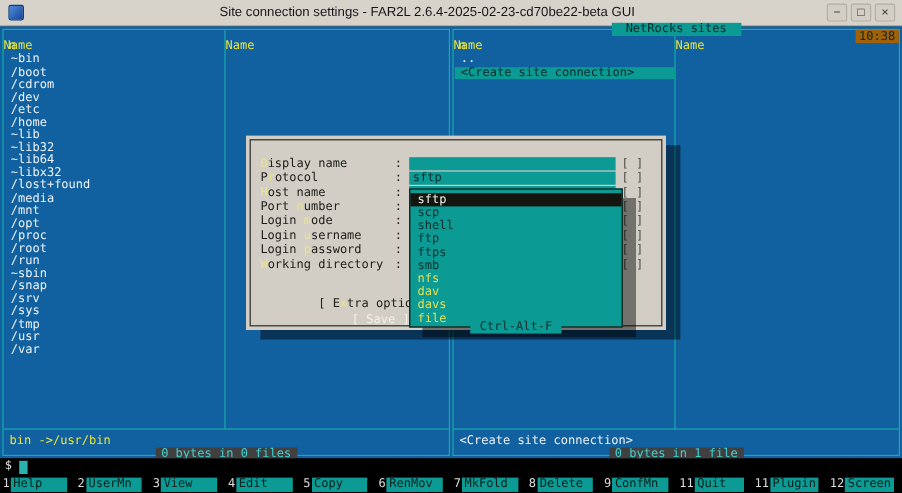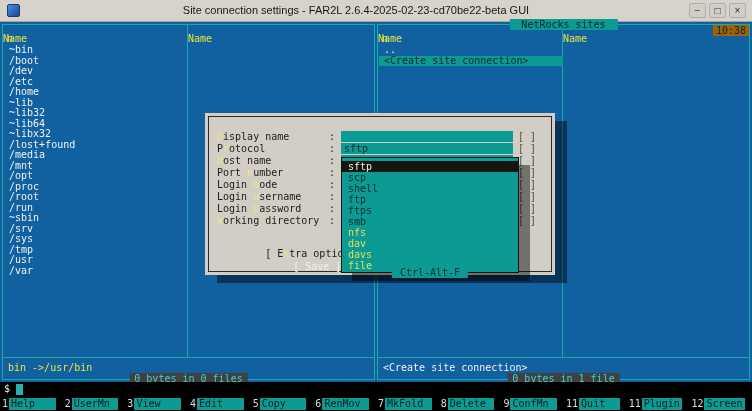--- a/index.html
+++ b/index.html
@@ -96,35 +96,37 @@
 
     <div class="panel panel-left">
       <div class="colsep"></div>
       <div class="statussep"></div>
       <div class="sortind">n</div>
       <div class="hdr hdr1">Name</div>
       <div class="hdr hdr2">Name</div>
       <div class="filelist" id="left-files">
           <div class="fname">~bin</div>
           <div class="fname">/boot</div>
+          <div class="fname">/cdrom</div>
           <div class="fname">/dev</div>
           <div class="fname">/etc</div>
           <div class="fname">/home</div>
           <div class="fname">~lib</div>
           <div class="fname">~lib32</div>
           <div class="fname">~lib64</div>
           <div class="fname">~libx32</div>
           <div class="fname">/lost+found</div>
           <div class="fname">/media</div>
           <div class="fname">/mnt</div>
           <div class="fname">/opt</div>
           <div class="fname">/proc</div>
           <div class="fname">/root</div>
           <div class="fname">/run</div>
           <div class="fname">~sbin</div>
+          <div class="fname">/snap</div>
           <div class="fname">/srv</div>
           <div class="fname">/sys</div>
           <div class="fname">/tmp</div>
           <div class="fname">/usr</div>
           <div class="fname">/var</div>
         </div>
       <div class="statusfile">bin -&gt;/usr/bin</div>
       <div class="pfooter">0 bytes in 0 files</div>
     </div>
 

